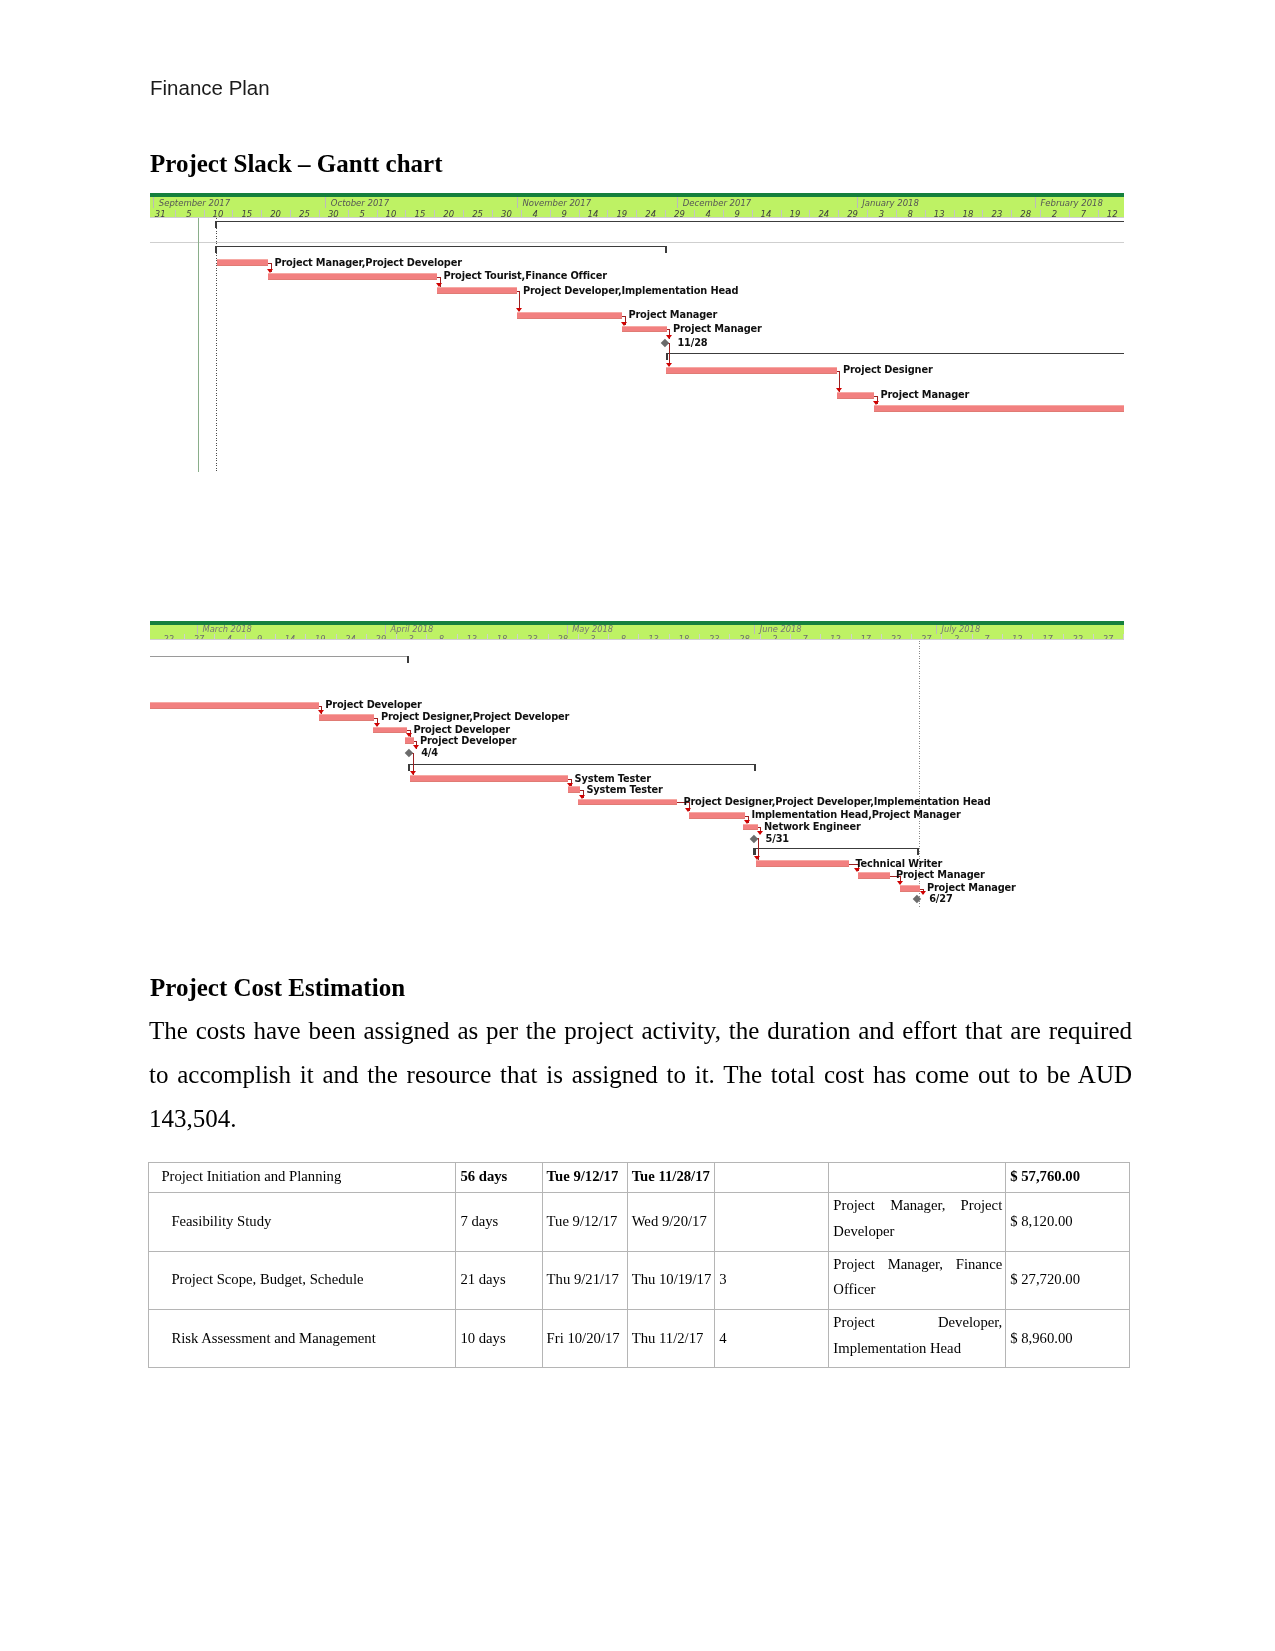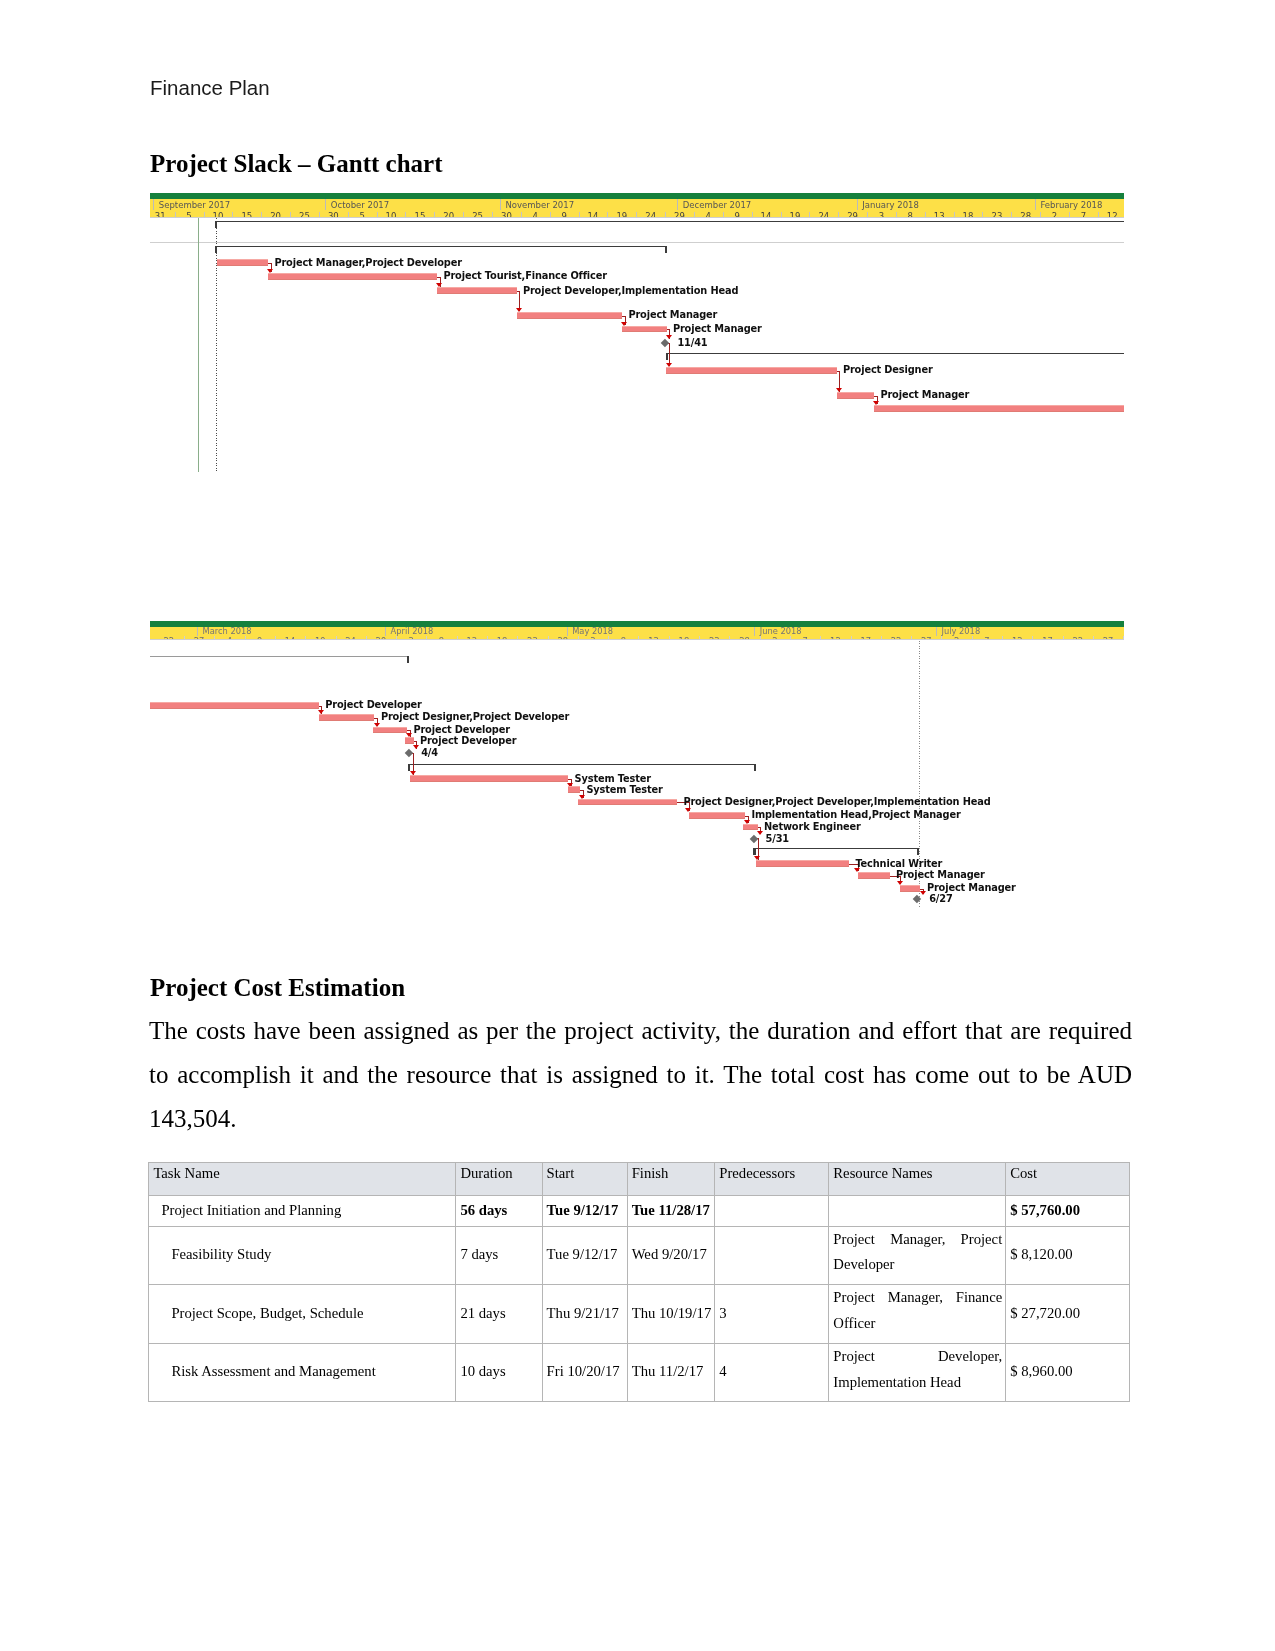--- a/index.html
+++ b/index.html
@@ -6,22 +6,22 @@
   body{width:1275px;height:1651px;position:relative;font-family:"Liberation Serif",serif;}
   .page{position:absolute;left:0;top:0;width:1275px;height:1651px;overflow:hidden;}
   .doc-header{position:absolute;left:150px;top:76px;font-family:"Liberation Sans",sans-serif;
       font-size:20.5px;color:#1b1b1b;}
   .heading{position:absolute;left:150px;margin:0;font-weight:bold;font-size:25px;color:#000;line-height:28px;}
   .para{position:absolute;left:149px;width:983px;margin:0;font-size:25px;color:#000;
       text-align:justify;line-height:44px;}
   .pagenum{position:absolute;left:0;width:1275px;text-align:center;
       font-family:"Liberation Sans",sans-serif;font-size:21px;color:#111;}
   .gantt{position:absolute;left:0;top:0;}
-  .tl{position:absolute;background:#fde047;box-sizing:border-box;overflow:hidden;
-      border-top:6px solid #15803d;border-bottom:1px solid #cfcfcf;}
+  .tl{position:absolute;background:#bef264;box-sizing:border-box;overflow:hidden;
+      border-top:4px solid #15803d;border-bottom:1px solid #cfcfcf;font-style:italic;}
   .tl-month{position:absolute;top:0px;height:11px;font-family:"DejaVu Sans",sans-serif;
       font-size:8.5px;color:#555;border-left:1px solid #bbb;padding-left:4.5px;line-height:12px;
       white-space:nowrap;}
   .tl-day{position:absolute;top:11px;width:22px;height:11px;font-family:"DejaVu Sans",sans-serif;
       font-size:8.5px;color:#3f3f3f;line-height:12px;text-align:center;}
   .g2 .tl-day{color:#6e6e6e;font-size:8.3px;top:7.5px;}
   .g2 .tl-month{color:#757575;font-size:8.3px;top:-2px;}
   .g2 .tl-tick{border-left-color:#cfcfcf;top:9px;height:8px;}
   .tl-tick{position:absolute;top:13px;height:10px;width:0;border-left:1px solid #c4c4c4;}
   .hrule{position:absolute;height:0;}
@@ -55,21 +55,21 @@
 </head>
 <body>
 
 <div class="page">
 <div class="doc-header">Finance Plan</div>
 <h2 class="heading" style="top:150px;">Project Slack – Gantt chart</h2>
 <div class="gantt g1">
   <div class="tl" style="left:150px;top:193.0px;width:974px;height:24.5px;">
     <div class="tl-month" style="left:3.3px;">September 2017</div>
     <div class="tl-month" style="left:175.3px;">October 2017</div>
-    <div class="tl-month" style="left:350px;">November 2017</div>
+    <div class="tl-month" style="left:367px;">November 2017</div>
     <div class="tl-month" style="left:527.3px;">December 2017</div>
     <div class="tl-month" style="left:706.8px;">January 2018</div>
     <div class="tl-month" style="left:884.9px;">February 2018</div>
     <div class="tl-day" style="left:-0.8px;">31</div>
     <div class="tl-tick" style="left:24.6px;"></div>
     <div class="tl-day" style="left:28.0px;">5</div>
     <div class="tl-tick" style="left:53.5px;"></div>
     <div class="tl-day" style="left:56.9px;">10</div>
     <div class="tl-tick" style="left:82.3px;"></div>
     <div class="tl-day" style="left:85.8px;">15</div>
@@ -178,21 +178,21 @@
   <div class="bar" style="left:516.5px;top:312.0px;width:105.5px;"></div>
   <div class="lbl" style="left:628.4px;top:309.4px;">Project Manager</div>
   <div class="bar" style="left:622.0px;top:325.6px;width:44.5px;"></div>
   <div class="lbl" style="left:672.9px;top:323.0px;">Project Manager</div>
   <div class="bar" style="left:666.0px;top:366.8px;width:170.5px;"></div>
   <div class="lbl" style="left:842.9px;top:364.2px;">Project Designer</div>
   <div class="bar" style="left:836.5px;top:392.0px;width:37.5px;"></div>
   <div class="lbl" style="left:880.4px;top:389.4px;">Project Manager</div>
   <div class="bar" style="left:874.0px;top:405.0px;width:250.0px;"></div>
   <div class="ms" style="left:662.3px;top:340.2px;"></div>
-  <div class="lbl" style="left:677.4px;top:337.3px;">11/41</div>
+  <div class="lbl" style="left:677.4px;top:337.3px;">11/28</div>
 </div>
 <div class="gantt g2">
   <div class="tl" style="left:150px;top:621.1px;width:974px;height:19.4px;">
     <div class="tl-month" style="left:47.0px;">March 2018</div>
     <div class="tl-month" style="left:235.1px;">April 2018</div>
     <div class="tl-month" style="left:416.7px;">May 2018</div>
     <div class="tl-month" style="left:604.2px;">June 2018</div>
     <div class="tl-month" style="left:786.0px;">July 2018</div>
     <div class="tl-day" style="left:7.8px;">22</div>
     <div class="tl-tick" style="left:34.0px;"></div>
@@ -347,29 +347,20 @@
   <colgroup>
         <col style="width:307.0px">
         <col style="width:86.2px">
         <col style="width:85.1px">
         <col style="width:86.3px">
         <col style="width:114.1px">
         <col style="width:176.9px">
         <col style="width:123.5px">
       </colgroup>
   <tbody>
-        <tr class="head" style="height:33.5px;">
-    <td>Task Name</td>
-    <td>Duration</td>
-    <td>Start</td>
-    <td>Finish</td>
-    <td>Predecessors</td>
-    <td>Resource Names</td>
-    <td>Cost</td>
-  </tr>
   <tr style="height:30.4px;">
     <td class="vm" style="padding-left:12.0px;">Project Initiation and Planning</td>
     <td class="b vm nw">56 days</td>
     <td class="b vm nw">Tue 9/12/17</td>
     <td class="b vm nw">Tue 11/28/17</td>
     <td class="b vm nw"></td>
     <td class="b j2"></td>
     <td class="b vm nw">$ 57,760.00</td>
   </tr>
   <tr style="height:58.5px;">

